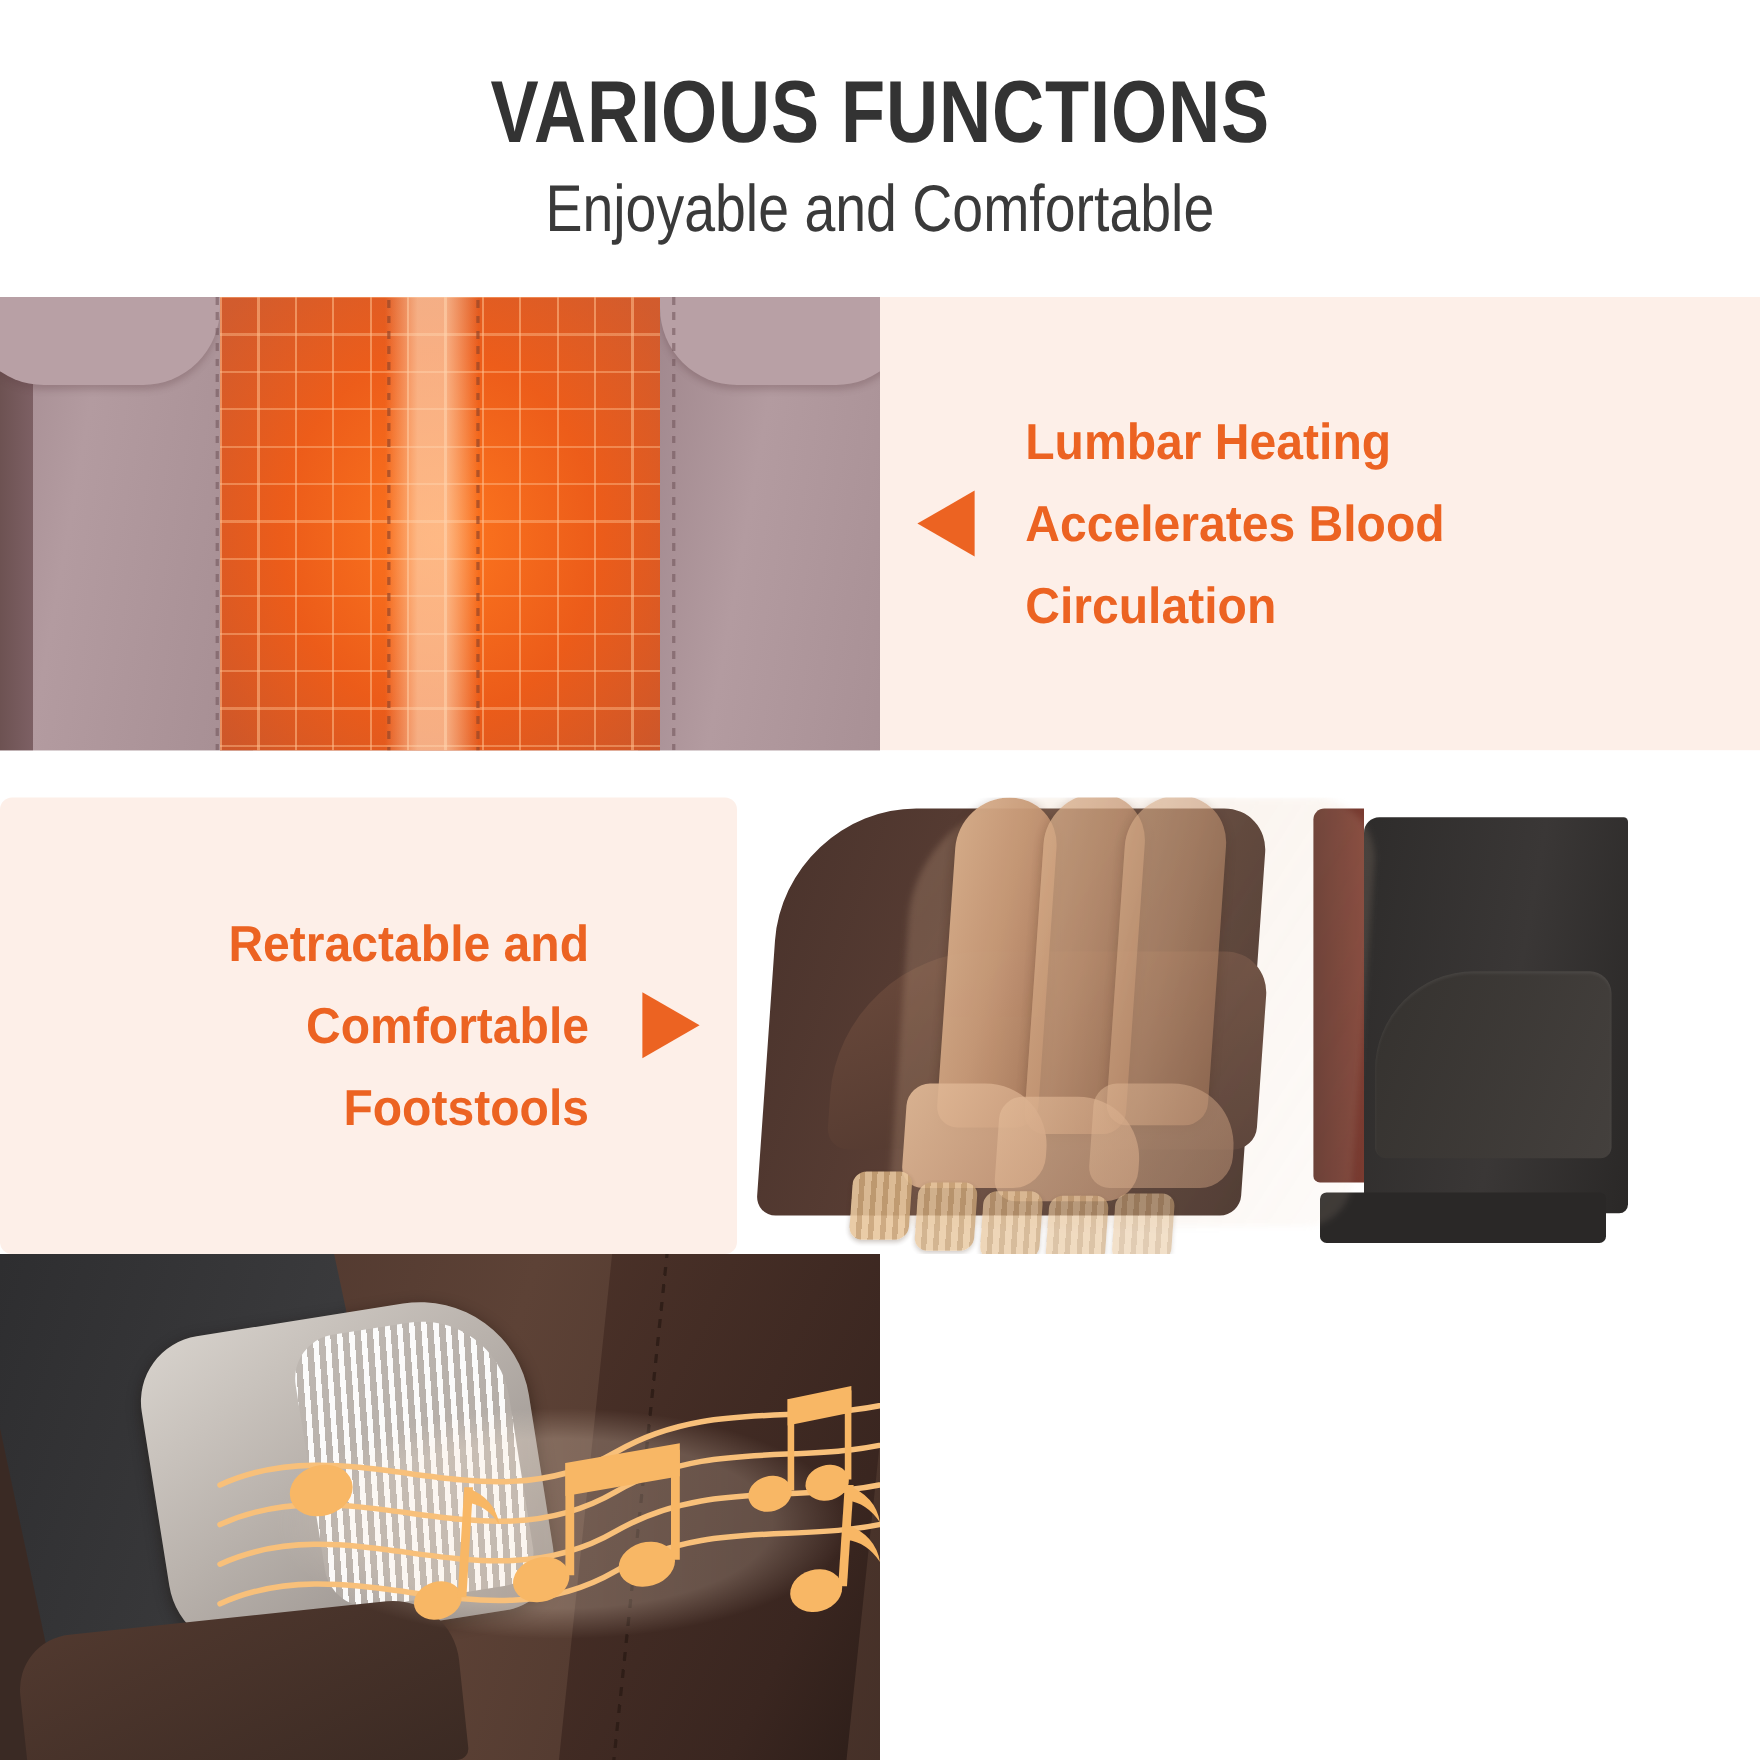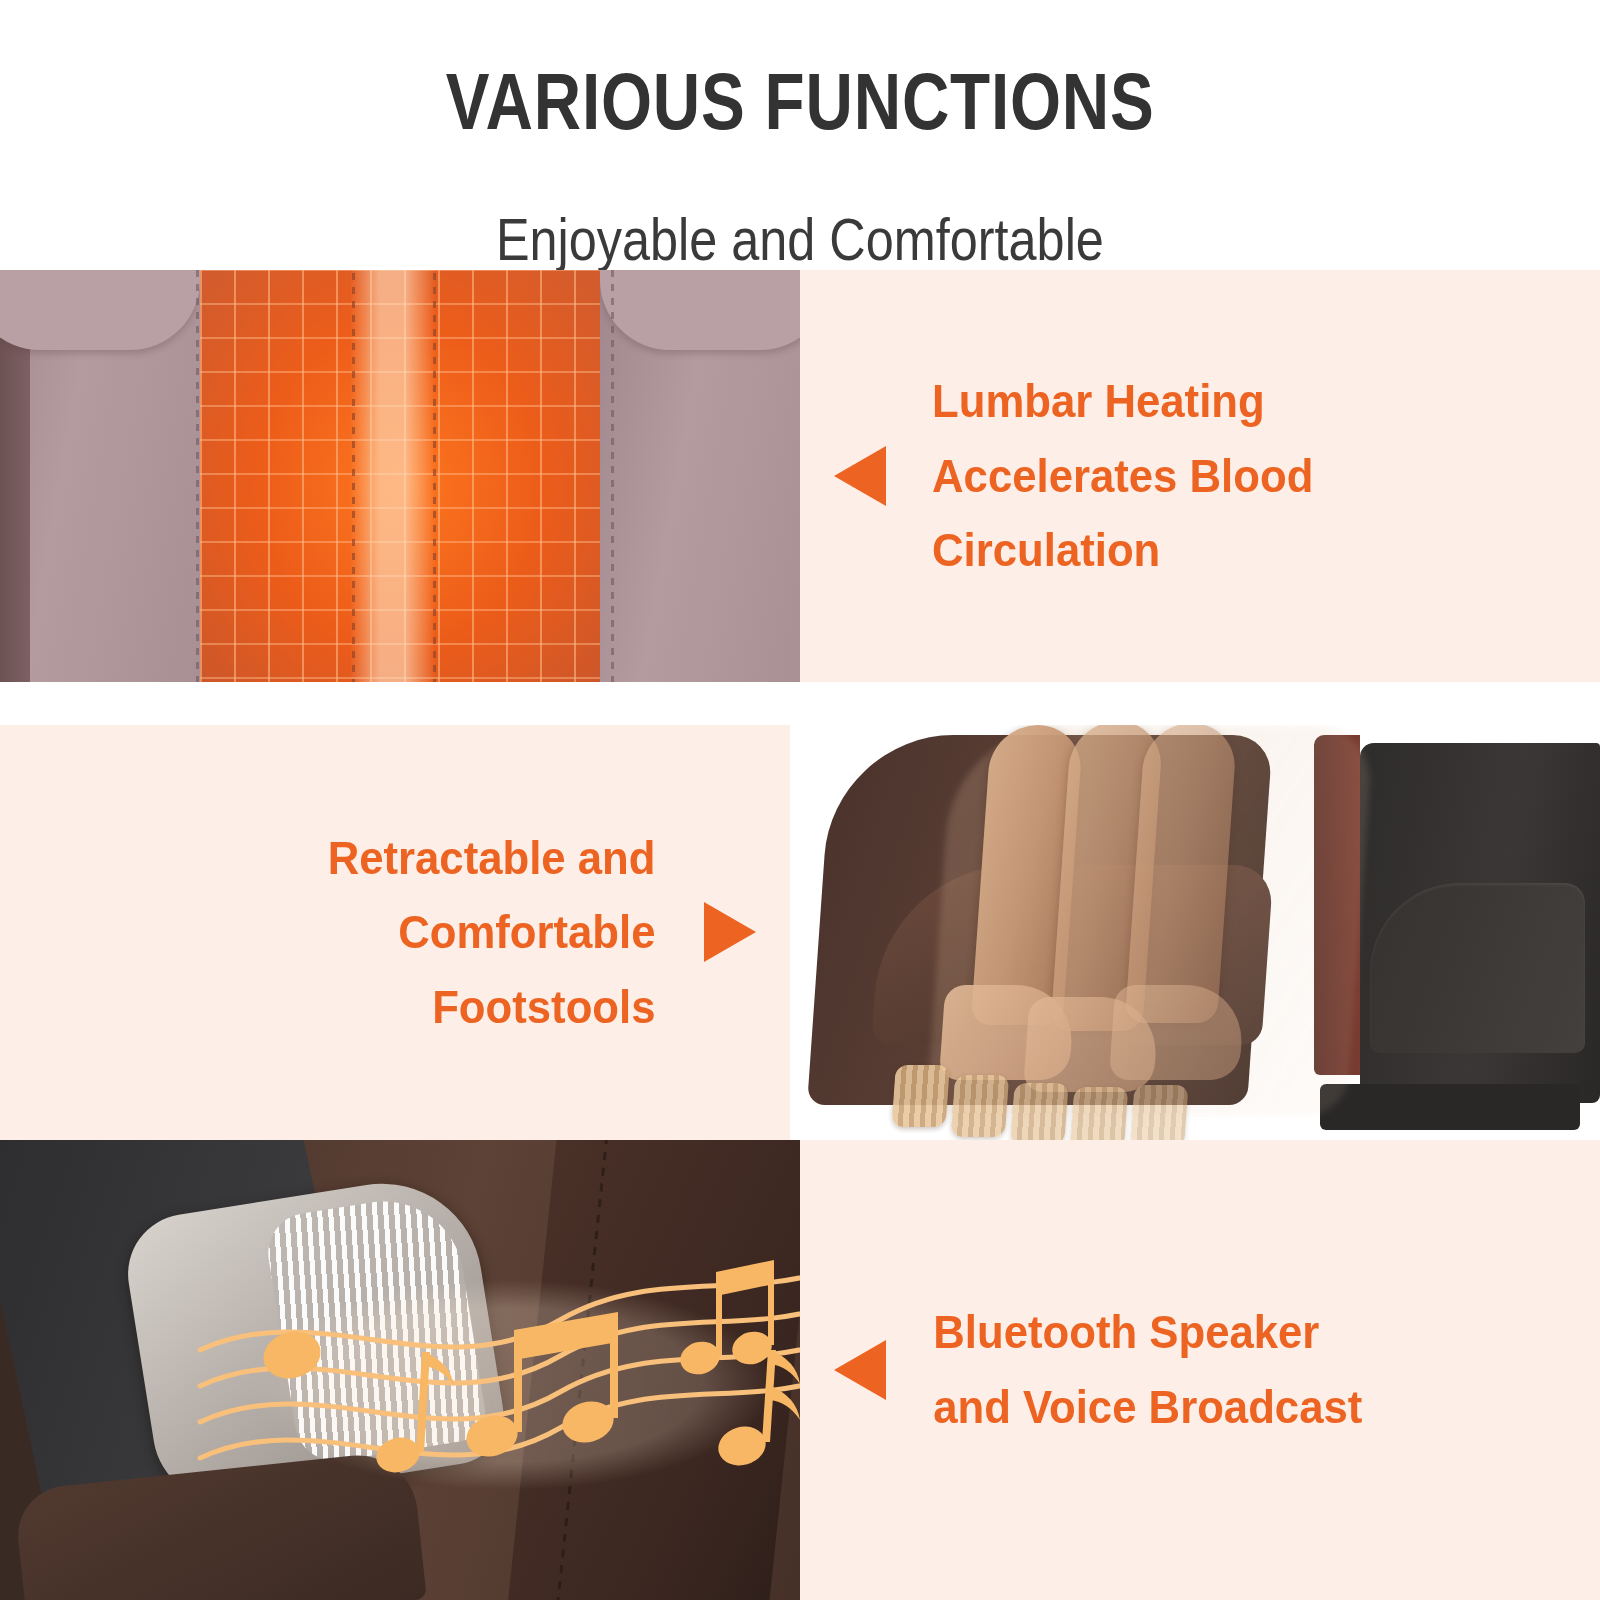--- a/index.html
+++ b/index.html
@@ -9,21 +9,21 @@
     font-family:"Liberation Sans", sans-serif;
     overflow:hidden;
   }
   .poster { position:relative; width:1600px; height:1600px; background:#fff; }
 
   
   .header {
     position:absolute; left:0; top:0; width:1600px; height:270px;
     background:#ffffff;
     display:flex; flex-direction:column;
-    align-items:center; justify-content:space-between;
+    align-items:center; justify-content:flex-start;
     padding-top:62px;
   }
   .headline {
     font-family:"Liberation Sans Narrow","Liberation Sans", sans-serif;
     font-weight:bold;
     font-size:80px;
     letter-spacing:1px;
     color:#333333;
     line-height:1.0;
     transform:scaleX(0.82);
@@ -295,21 +295,21 @@
           <span class="ln">Lumbar Heating</span>
           <span class="ln">Accelerates Blood</span>
           <span class="ln">Circulation</span>
         </div>
       </div>
     </div>
   </div>
 
   <div class="row row-2">
 
-    <div class="cell cell-text" style="width:790px;">
+    <div class="cell cell-text" style="width:670px;border-radius:11px;">
       <div class="feature right-arrow">
         <div class="ftext align-right">
           <span class="ln">Retractable and</span>
           <span class="ln">Comfortable</span>
           <span class="ln">Footstools</span>
         </div>
         <div class="tri tri-right"></div>
       </div>
     </div>
 
@@ -372,24 +372,15 @@
           <path d="M628 145 L628 64 L634 64 L634 145 Z"></path>
           <path d="M576 72 L634 60 L634 84 L576 96 Z"></path>
           <ellipse cx="602" cy="246" rx="24" ry="19" transform="rotate(-16 602 246)"></ellipse>
           <path d="M622 242 L628 150 L636 150 L630 242 Z"></path>
           <path d="M630 150 q26 10 30 34 q-12 -18 -30 -20 Z"></path>
           <path d="M630 186 q26 10 30 34 q-12 -18 -30 -20 Z"></path>
         </g>
       </svg>
     </div>
 
-    <div class="cell cell-text" style="width:800px;">
-      <div class="feature left-arrow">
-        <div class="tri tri-left"></div>
-        <div class="ftext align-left">
-          <span class="ln">Bluetooth Speaker</span>
-          <span class="ln">and Voice Broadcast</span>
-        </div>
-      </div>
-    </div>
   </div>
 
 </div>
 
 </body></html>

